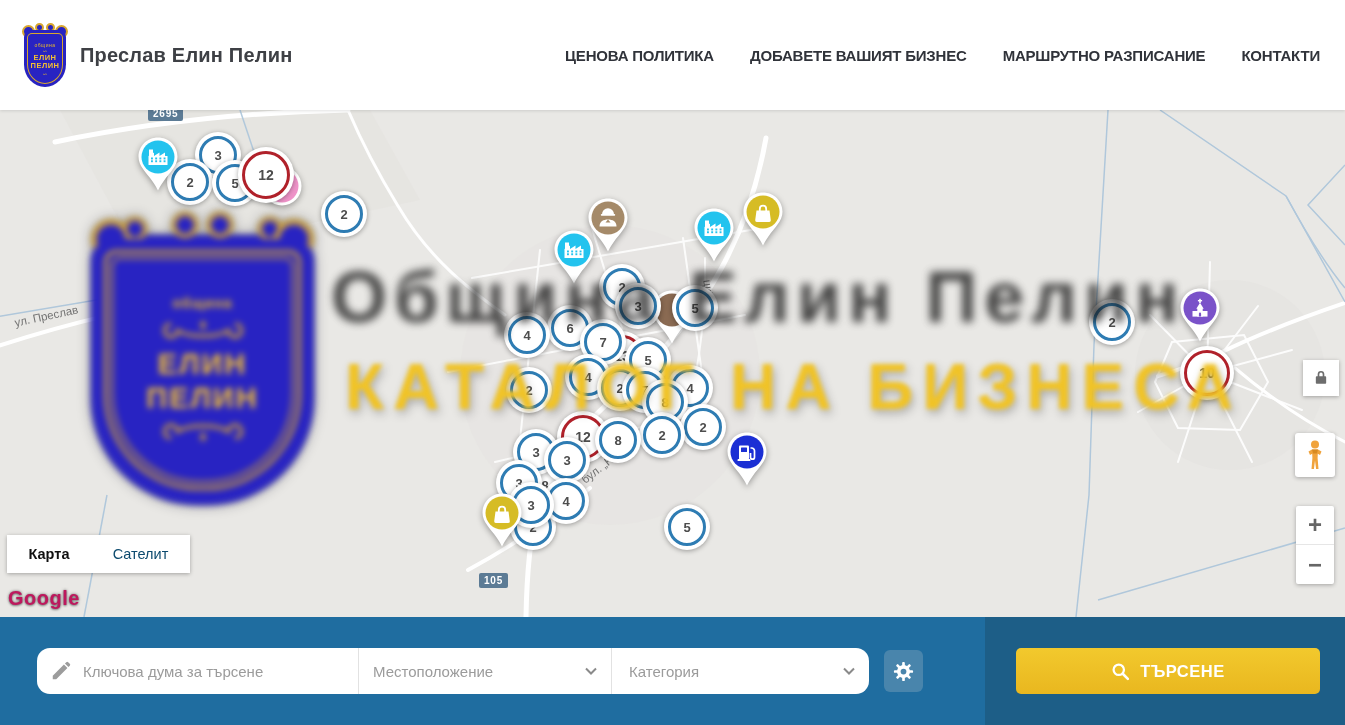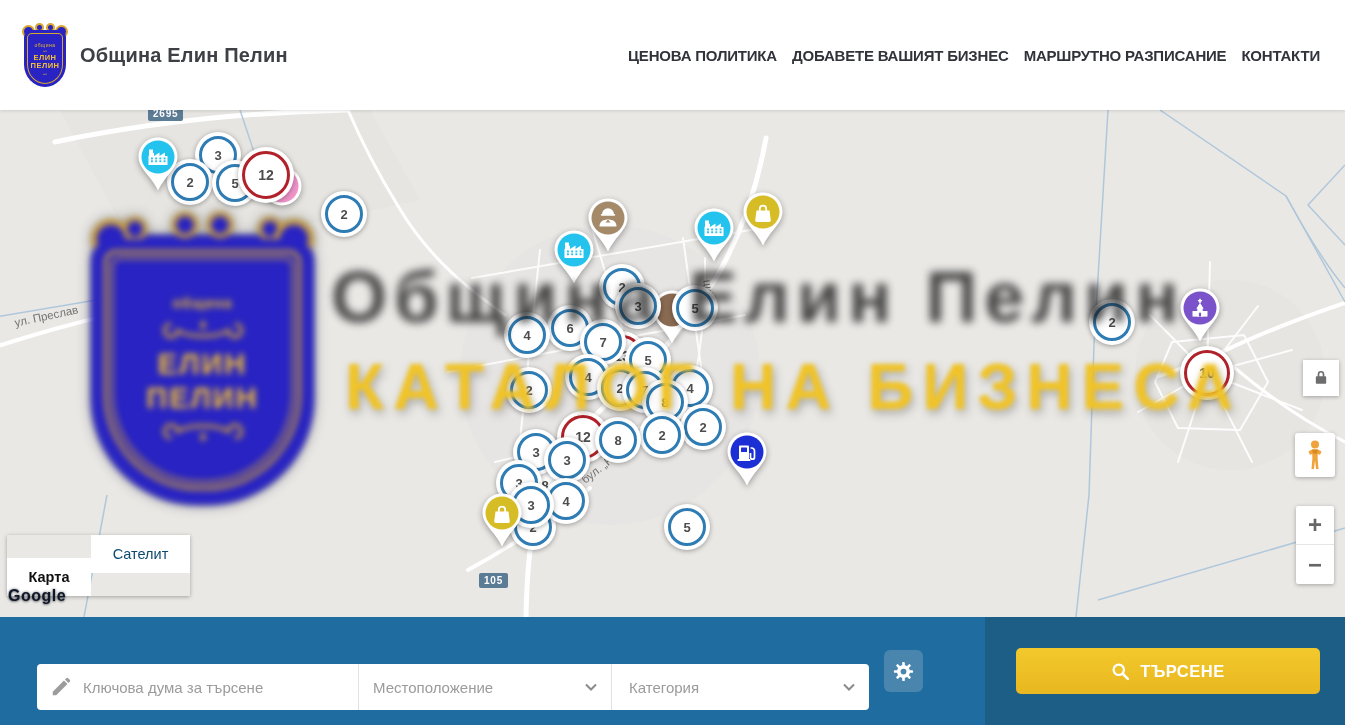--- a/index.html
+++ b/index.html
@@ -15,21 +15,21 @@
   .lg-body { position:absolute; top:7px; left:2px; right:2px; bottom:0; background:#2823c2;
              border-radius:7px 7px 50% 50% / 7px 7px 40% 40%; }
   .lg-frame { position:absolute; inset:3px; border:1px solid #d8a72e;
               border-radius:5px 5px 50% 50% / 5px 5px 38% 38%;
               display:flex; flex-direction:column; align-items:center; justify-content:center; gap:1px; }
   .lg-small { font-size:5px; color:#e8b92a; letter-spacing:.5px; }
   .lg-orn   { font-size:6px; color:#e8b92a; line-height:4px; }
   .lg-name  { font-size:7.5px; font-weight:700; color:#f3c032; text-align:center; line-height:8.5px; letter-spacing:.5px; }
   .brand-title { font-size:20px; font-weight:700; color:#3e4045; letter-spacing:.2px; }
   .brand-sub   { font-size:18px; font-weight:700; color:#f0ae1c; letter-spacing:.6px; margin-top:2px; }
-  nav { display:flex; gap:15px; align-items:center; }
+  nav { display:flex; gap:36px; align-items:center; }
   nav span { font-size:15px; font-weight:700; color:#30333a; letter-spacing:-.2px; cursor:pointer; white-space:nowrap; }
 
   
   #map { position:relative; width:1345px; height:507px; background:#e9e8e5; overflow:hidden; }
   .roads { position:absolute; inset:0; }
   .road-badge { position:absolute; background:#5c7b95; color:#fff; font-size:10px; font-weight:700;
                 padding:2px 5px; border-radius:2px; letter-spacing:.8px; z-index:2; }
   .street-label { position:absolute; color:#737373; font-size:11.5px; white-space:nowrap; z-index:2; }
 
   #markers { position:absolute; inset:0; }
@@ -58,41 +58,41 @@
 
   .wm-title { position:absolute; left:331px; top:146px; z-index:10; font-size:72px; font-weight:700;
               color:#191919; letter-spacing:7px; opacity:.8; filter:blur(4.5px); white-space:nowrap; }
   .wm-subtitle { position:absolute; left:345px; top:240px; z-index:10; font-size:64px; font-weight:700;
                  color:#f0c327; letter-spacing:9px; filter:blur(2px); white-space:nowrap;
                  text-shadow:2px 4px 8px rgba(40,40,40,.35); }
 
   
   .maptype { position:absolute; left:7px; top:425px; display:flex; z-index:20; box-shadow:0 1px 4px rgba(0,0,0,.3); }
   .maptype button { border:0; background:#fff; height:38px; font-family:inherit; font-size:14.5px; cursor:pointer; }
-  .btn-karta   { width:84px; font-weight:700; color:#111; border-right:1px solid #e6e6e6;margin-top:23px; }
+  .btn-karta   { width:84px; font-weight:700; color:#111; border-right:1px solid #e6e6e6; }
   .btn-satelit { width:99px; color:#0c4a6e; }
-  .google-logo { position:absolute; left:8px; top:477px; z-index:20; color:#0f172a; font-size:16px; font-weight:700;
+  .google-logo { position:absolute; left:8px; top:477px; z-index:20; color:#be185d; font-size:20px; font-weight:700;
                  letter-spacing:.5px; text-shadow:0 0 3px rgba(80,80,80,.8), 0 1px 2px rgba(0,0,0,.3); }
   .attribution { position:absolute; right:2px; bottom:7px; z-index:20; display:flex; gap:3px; }
   .attribution span { background:rgba(255,255,255,.75); color:#3b3b3b; font-size:10.5px; padding:2px 6px; white-space:nowrap; }
   .lock-btn { position:absolute; left:1303px; top:250px; width:36px; height:36px; background:#fff; z-index:20;
               display:flex; align-items:center; justify-content:center; cursor:pointer; box-shadow:0 1px 4px rgba(0,0,0,.3); }
   .pegman-btn { position:absolute; left:1295px; top:323px; width:40px; height:44px; background:#fff; border-radius:3px;
                 z-index:20; display:flex; align-items:center; justify-content:center; cursor:pointer; box-shadow:0 1px 4px rgba(0,0,0,.3); }
   .zoomctrl { position:absolute; left:1296px; top:396px; width:38px; background:#fff; border-radius:2px; z-index:20;
               box-shadow:0 1px 4px rgba(0,0,0,.3); }
   .zoomctrl div { height:39px; display:flex; align-items:center; justify-content:center;
                   font-size:24px; font-weight:700; color:#666; cursor:pointer; }
   .zoomctrl .zin { border-bottom:1px solid #e6e6e6; }
 
   
   .searchbar { position:relative; width:1345px; height:108px; background:#1f6da0; }
   .search-right { position:absolute; right:0; top:0; width:360px; height:108px; background:#1d5e87; }
-  .input-group { position:absolute; left:37px; top:47px; width:832px; height:46px; background:#fff;
-                 border-radius:4px; display:flex; align-items:stretch; overflow:hidden; }
+  .input-group { position:absolute; left:37px; top:31px; width:832px; height:46px; background:#fff;
+                 border-radius:13px; display:flex; align-items:stretch; overflow:hidden; }
   .ig-section { position:relative; display:flex; align-items:center; }
   .ig-keyword { width:321px; padding-left:13px; gap:11px; }
   .ig-keyword input { border:0; outline:none; flex:1; font-family:inherit; font-size:15px; color:#555; min-width:0; }
   .ig-keyword input::placeholder { color:#9b9b9b; opacity:1; }
   .ig-select { border-left:1px solid #e2e2e2; cursor:pointer; }
   .ig-category { width:258px; padding:0 14px 0 17px; }
   .ig-location { width:253px; padding:0 14px 0 14px; }
   .ig-select .sel-label { flex:1; font-size:15px; color:#9b9b9b; }
   .gear-btn { position:absolute; left:884px; top:33px; width:39px; height:42px; background:#4985ac; border:0;
               border-radius:6px; display:flex; align-items:center; justify-content:center; cursor:pointer; }
@@ -116,21 +116,21 @@
         <div class="lg-body">
           <div class="lg-frame">
             <div class="lg-small">община</div>
             <div class="lg-orn">∽</div>
             <div class="lg-name"><span>ЕЛИН</span><br><span>ПЕЛИН</span></div>
             <div class="lg-orn">∽</div>
           </div>
         </div>
       </div>
       <div>
-        <div class="brand-title">Община Елин Пелин</div>
+        <div class="brand-title">Преслав Елин Пелин</div>
       </div>
     </div>
     <nav>
       <span>ЦЕНОВА ПОЛИТИКА</span>
       <span>ДОБАВЕТЕ ВАШИЯТ БИЗНЕС</span>
       <span>МАРШРУТНО РАЗПИСАНИЕ</span>
       <span>КОНТАКТИ</span>
     </nav>
   </header>
 

